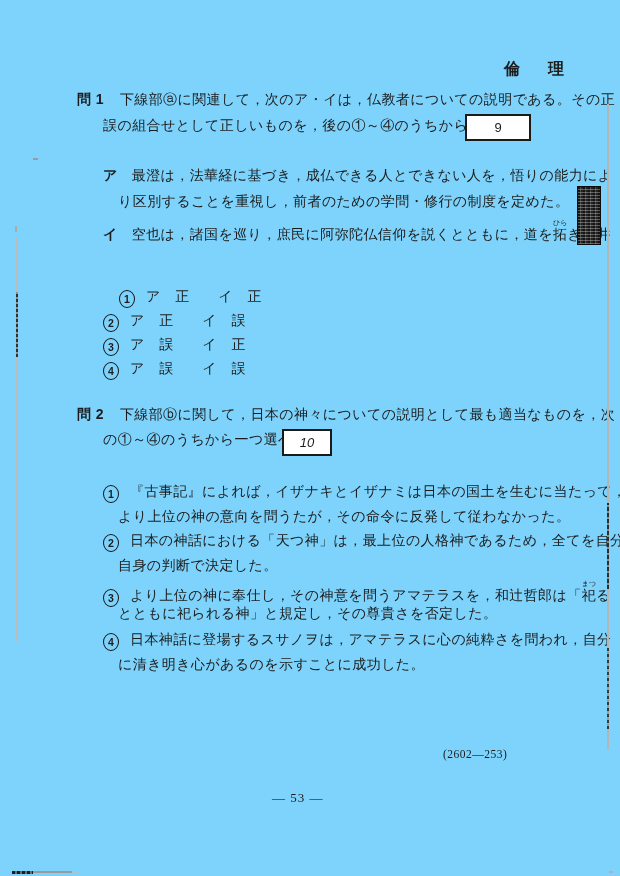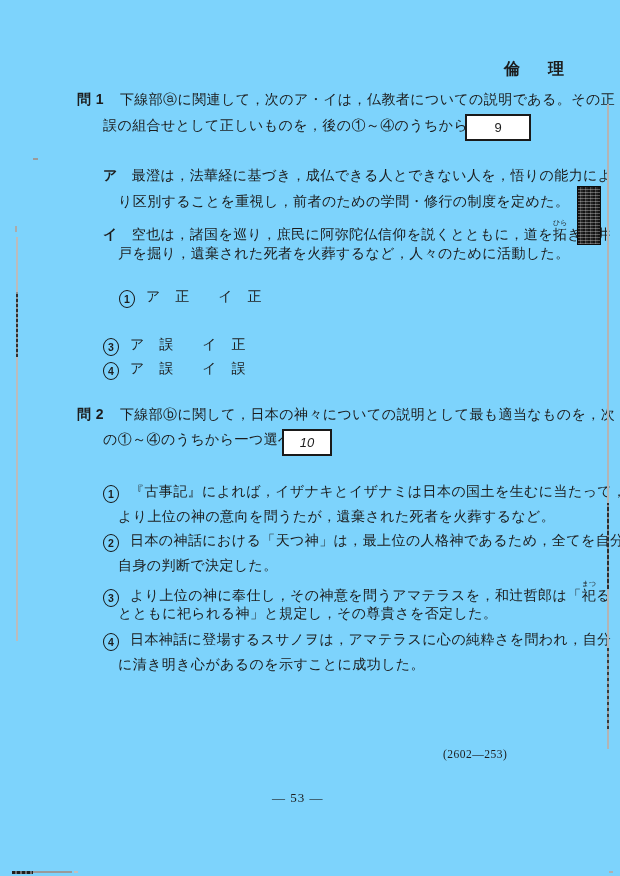--- a/index.html
+++ b/index.html
@@ -74,42 +74,44 @@
   <div class="ansbox" style="left:465px;top:114px;width:62px;height:23px;">9</div>
 
   <div class="abs tline" style="left:118px;top:193px;">り区別することを重視し，前者のための学問・修行の制度を定めた。</div>
   <div class="abs tline" style="left:103px;top:167px;">
     <span class="stmarker gothic">ア</span><span>最澄は，法華経に基づき，成仏できる人とできない人を，悟りの能力によ</span>
   </div>
 
   <div class="abs tline" style="left:103px;top:219px;">
     <span class="stmarker gothic">イ</span><span>空也は，諸国を巡り，庶民に阿弥陀仏信仰を説くとともに，道を</span><ruby><span>拓</span><rt>ひら</rt></ruby><span>き，井</span>
   </div>
-  <div class="abs tline" style="left:118px;top:245px;">戸を掘り，遺棄された死者を火葬するなど，人々のために活動した。</div>
 
   <div class="abs tline" style="left:103px;top:288px;margin-left:16px;">
     <span class="cnum">1</span><span>ア　正　　イ　正</span>
+  </div>
+  <div class="abs tline" style="left:103px;top:312px;">
+    <span class="cnum">2</span><span>ア　正　　イ　誤</span>
   </div>
   <div class="abs tline" style="left:103px;top:336px;">
     <span class="cnum">3</span><span>ア　誤　　イ　正</span>
   </div>
   <div class="abs tline" style="left:103px;top:360px;">
     <span class="cnum">4</span><span>ア　誤　　イ　誤</span>
   </div>
 
   <div class="abs tline" style="left:77px;top:406px;">
     <span class="qlabel gothic">問 2</span><span>下線部ⓑに関して，日本の神々についての説明として最も適当なものを，次</span>
   </div>
   <div class="abs tline" style="left:103px;top:431px;">の①～④のうちから一つ選べ。</div>
   <div class="ansbox" style="left:282px;top:429px;width:46px;height:23px;font-style:italic;">10</div>
 
   <div class="abs tline" style="left:103px;top:483px;">
     <span class="cnum">1</span><span>『古事記』によれば，イザナキとイザナミは日本の国土を生むに当たって，</span>
   </div>
-  <div class="abs tline" style="left:118px;top:508px;">より上位の神の意向を問うたが，遺棄された死者を火葬するなど。</div>
+  <div class="abs tline" style="left:118px;top:508px;">より上位の神の意向を問うたが，その命令に反発して従わなかった。</div>
 
   <div class="abs tline" style="left:103px;top:532px;">
     <span class="cnum">2</span><span>日本の神話における「天つ神」は，最上位の人格神であるため，全てを自分</span>
   </div>
   <div class="abs tline" style="left:118px;top:557px;">自身の判断で決定した。</div>
 
   <div class="abs tline" style="left:103px;top:580px;">
     <span class="cnum">3</span><span>より上位の神に奉仕し，その神意を問うアマテラスを，和辻哲郎は「</span><ruby><span>祀</span><rt>まつ</rt></ruby><span>る</span>
   </div>
   <div class="abs tline" style="left:118px;top:605px;">とともに祀られる神」と規定し，その尊貴さを否定した。</div>

